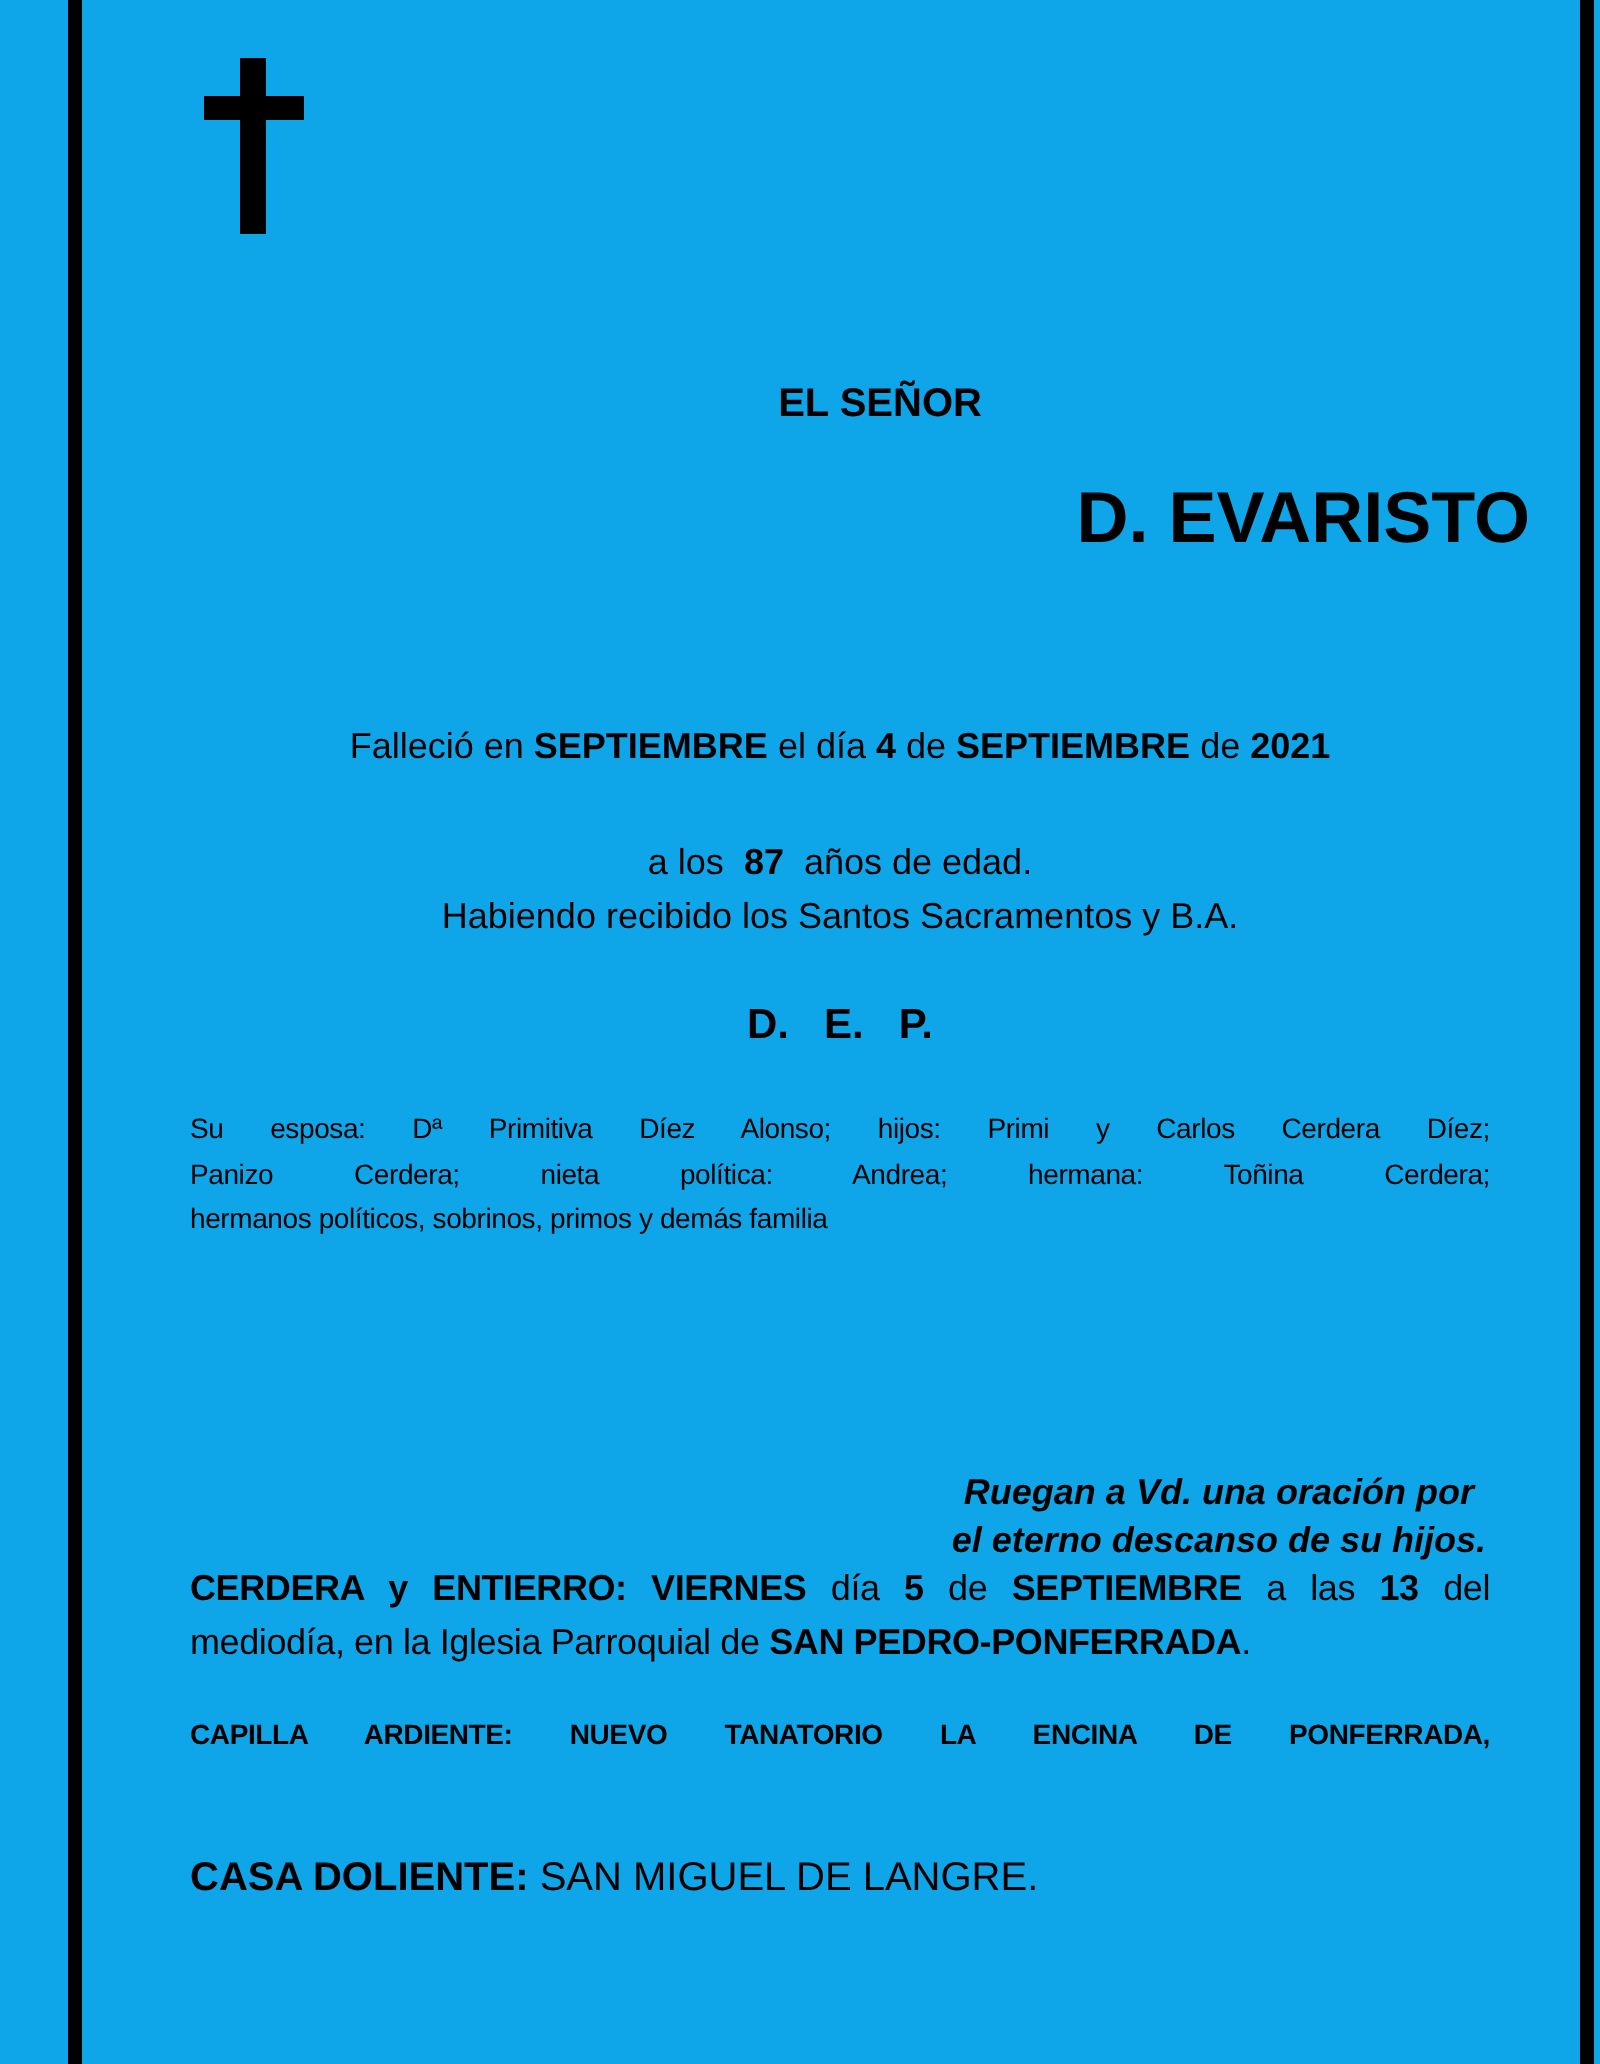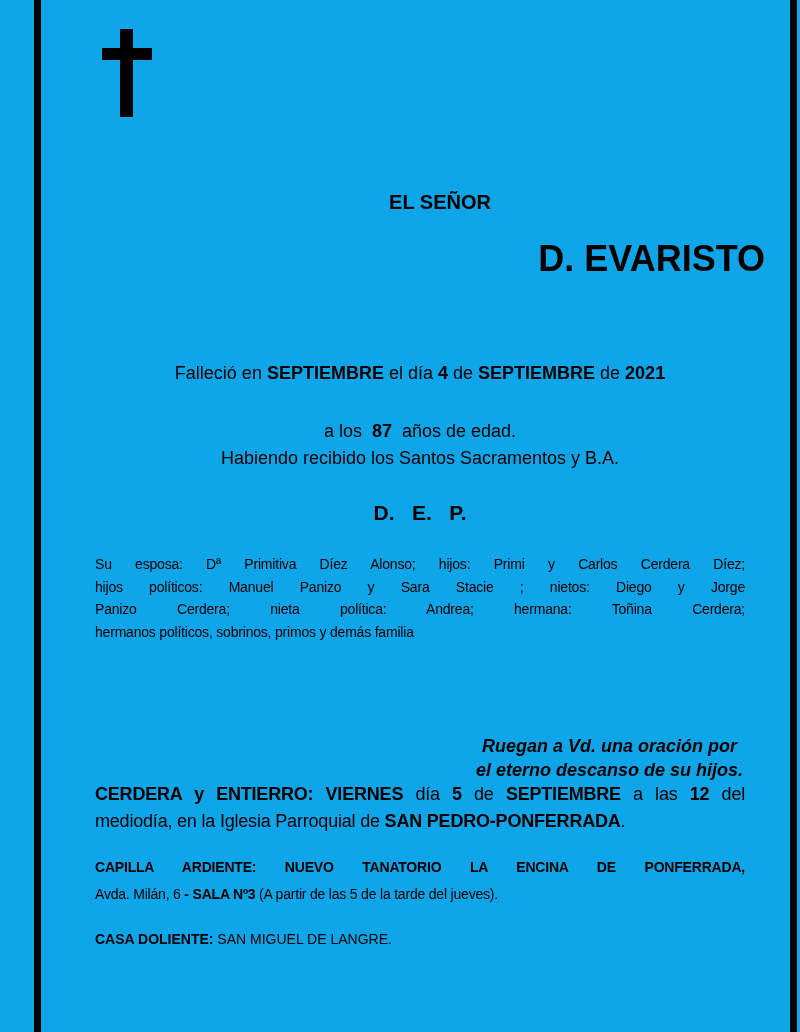--- a/index.html
+++ b/index.html
@@ -20,21 +20,21 @@
   .death{top:363px;}
   .age{top:404px;white-space:pre-wrap;margin-top:17px;}
   .sacraments{top:448px;}
   .dep{top:501px;font-size:21px;font-weight:bold;white-space:pre;}
   .family{top:553px;font-size:14px;line-height:22.5px;letter-spacing:-0.2px;}
   .jline{text-align:justify;text-align-last:justify;}
   .prayer{position:absolute;right:57px;top:698px;font-size:18px;font-weight:bold;
           font-style:italic;line-height:24px;text-align:center;margin-top:36px;}
   .funeral{top:781px;font-size:18px;line-height:27px;letter-spacing:-0.2px;}
   .capilla{top:854px;font-size:14px;line-height:27px;letter-spacing:-0.2px;}
-  .casa{top:926px;font-size:14px;line-height:27px;}
+  .casa{top:926px;font-size:20px;line-height:27px;}
   .b{font-weight:bold;}
 </style>
 </head>
 <body>
 
 <div class="page">
   <div class="vline left"></div>
   <div class="vline right"></div>
 
   <div class="cross">
@@ -51,34 +51,32 @@
   <div class="blk center death"><span>Falleció en </span><span class="b">SEPTIEMBRE</span><span> el día </span><span class="b">4</span><span> de </span><span class="b">SEPTIEMBRE</span><span> de </span><span class="b">2021</span></div>
 
   <div class="blk center age"><span>a los  </span><span class="b">87</span><span>  años de edad.</span></div>
 
   <div class="blk center sacraments">Habiendo recibido los Santos Sacramentos y B.A.</div>
 
   <div class="blk center dep">D.   E.   P.</div>
 
   <div class="blk family">
     <div class="jline">Su esposa: Dª Primitiva Díez Alonso; hijos: Primi y Carlos Cerdera Díez;</div>
-    <div class="jline">hijos políticos: Manuel Panizo y Sara Stacie ; nietos: Diego y Jorge</div>
     <div class="jline">Panizo Cerdera; nieta política: Andrea; hermana: Toñina Cerdera;</div>
     <div>hermanos políticos, sobrinos, primos y demás familia</div>
   </div>
 
   <div class="prayer">
     <div>Ruegan a Vd. una oración por</div>
     <div>el eterno descanso de su hijos.</div>
   </div>
 
   <div class="blk funeral">
-    <div class="jline"><span class="b">CERDERA y ENTIERRO: VIERNES</span><span> día </span><span class="b">5</span><span> de </span><span class="b">SEPTIEMBRE</span><span> a las </span><span class="b">12</span><span> del</span></div>
+    <div class="jline"><span class="b">CERDERA y ENTIERRO: VIERNES</span><span> día </span><span class="b">5</span><span> de </span><span class="b">SEPTIEMBRE</span><span> a las </span><span class="b">13</span><span> del</span></div>
     <div><span>mediodía, en la Iglesia Parroquial de </span><span class="b">SAN PEDRO-PONFERRADA</span><span>.</span></div>
   </div>
 
   <div class="blk capilla">
     <div class="jline"><span class="b">CAPILLA ARDIENTE: NUEVO TANATORIO LA ENCINA DE PONFERRADA,</span></div>
-    <div><span>Avda. Milán, 6 </span><span class="b">- SALA Nº3</span><span> (A partir de las 5 de la tarde del jueves).</span></div>
   </div>
 
   <div class="blk casa"><span class="b">CASA DOLIENTE:</span><span> SAN MIGUEL DE LANGRE.</span></div>
 </div>
 
 </body></html>

